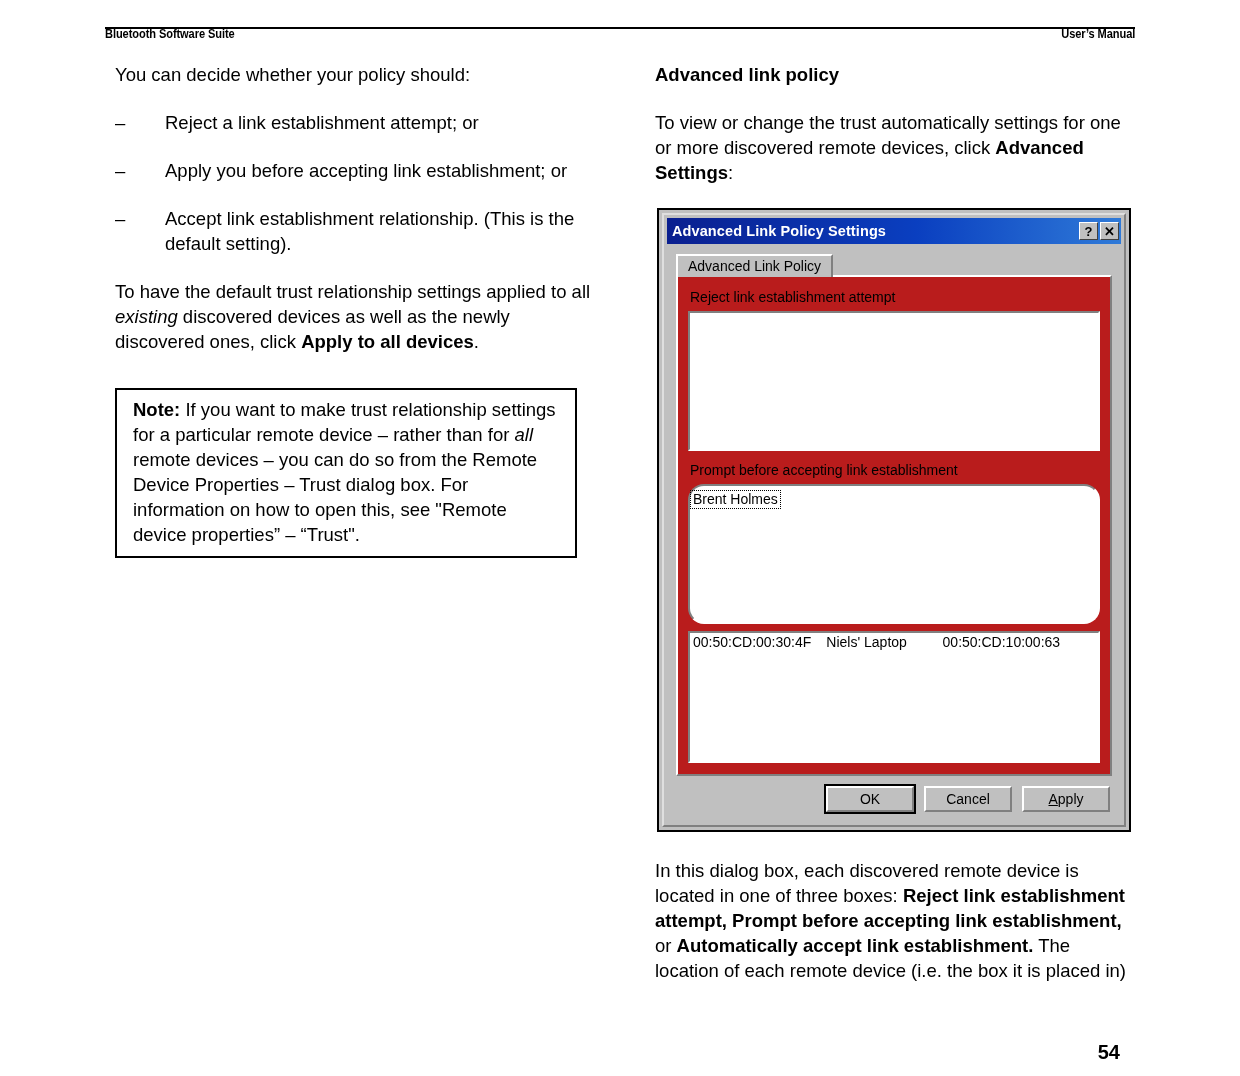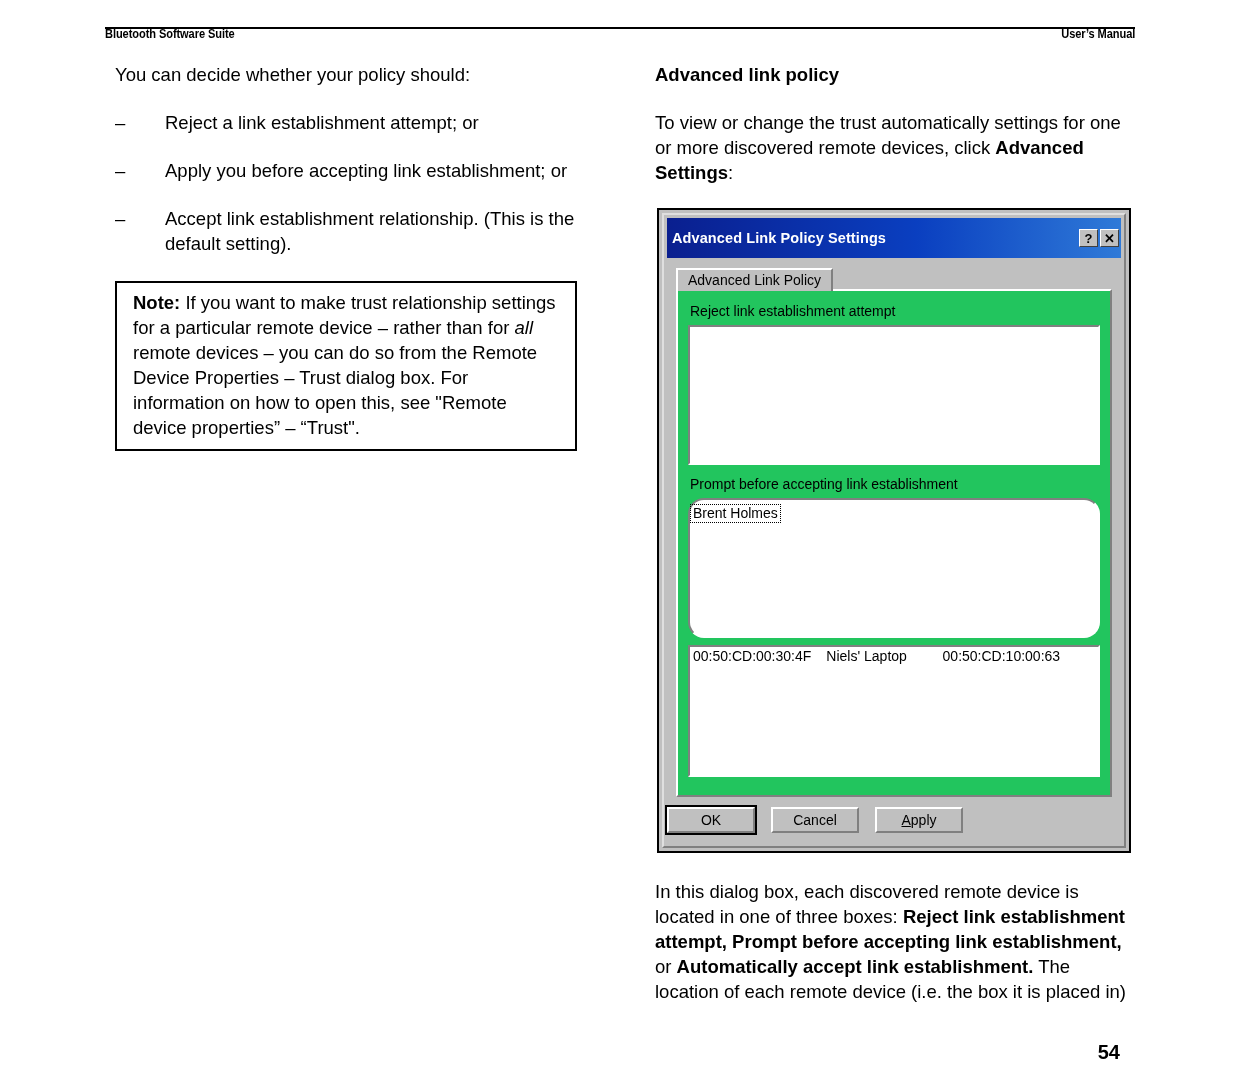--- a/index.html
+++ b/index.html
@@ -75,21 +75,21 @@
     padding-left: 50px;
   }
   .dash-item .dash {
     position: absolute;
     left: 0px;
     top: 0px;
   }
 
   
   .note-box {
-    margin-top: 25px;
+    margin-top: 34px;
     border: 2px solid #000000;
     padding: 7px 12px 9px 16px;
     width: 462px;
     box-sizing: border-box;
     line-height: 25px;
   }
 
   
   .dialog {
     position: relative;
@@ -102,21 +102,21 @@
     padding: 3px;
   }
   .dialog-inner {
     border-top: 2px solid #dfdfdf;
     border-left: 2px solid #dfdfdf;
     border-right: 2px solid #808080;
     border-bottom: 2px solid #808080;
     padding: 3px;
   }
   .titlebar {
-    height: 40px;
+    height: 26px;
     background: linear-gradient(to right, #0a1f8f 0%, #0a3fc0 55%, #2f7ad8 100%);
     display: flex;
     align-items: center;
     padding: 0 2px 0 5px;
   }
   .title-text {
     color: #ffffff;
     font-weight: bold;
     font-size: 14.5px;
     flex: 1;
@@ -159,26 +159,26 @@
     border-left: 2px solid #ffffff;
     border-right: 2px solid #808080;
     border-bottom: none;
     display: flex;
     align-items: center;
     font-size: 14px;
     box-sizing: border-box;
   }
   .tab-panel {
     margin: 0px 9px 0 9px;
-    background: #22c55e;
+    background: #b91c1c;
     border-top: 2px solid #ffffff;
     border-left: 2px solid #ffffff;
     border-right: 2px solid #808080;
     border-bottom: 2px solid #808080;
-    padding: 8px 10px 11px 10px;
+    padding: 8px 10px 4px 10px;
     position: relative;
     top: -2px;
   }
   .group {
     margin-bottom: 7px;
   }
   .group-label {
     font-size: 14px;
     margin: 0 0 1px 2px;
     white-space: nowrap;
@@ -214,21 +214,22 @@
     line-height: 17px;
     padding: 0 2px;
     white-space: nowrap;
   }
   .row-cols .c-mac  { width: 140px; }
   .row-cols .c-name { width: 122px; }
   .row-cols .c-mac2 { width: 160px; }
 
   .btn-row {
     display: flex;
-    gap: 16px;
+    justify-content: flex-end;
+    gap: 10px;
     padding: 8px 11px 10px 0;
   }
   .btn {
     width: 88px;
     height: 26px;
     background: #c0c0c0;
     border-top: 2px solid #ffffff;
     border-left: 2px solid #ffffff;
     border-right: 2px solid #808080;
     border-bottom: 2px solid #808080;
@@ -275,20 +276,21 @@
   <div class="dash-item">
     <span class="dash">–</span>
     <span>Apply you before accepting link establishment; or</span>
   </div>
 
   <div class="dash-item">
     <span class="dash">–</span>
     <span>Accept link establishment relationship. (This is the default setting).</span>
   </div>
 
+  <p class="para"><span>To have the default trust relationship settings applied to all </span><i>existing</i><span> discovered devices as well as the newly discovered ones, click </span><b>Apply to all devices</b><span>.</span></p>
 
   <div class="note-box"><b>Note:</b><span> If you want to make trust relationship settings for a particular remote device – rather than for </span><i>all</i><span> remote devices – you can do so from the Remote Device Properties – Trust dialog box. For information on how to open this, see "Remote device properties” – “Trust".</span></div>
 
 </div>
 
 <div class="col col-right">
 
   <h2 class="sec-title">Advanced link policy</h2>
 
   <p class="para"><span>To view or change the trust automatically settings for one or more discovered remote devices, click </span><b>Advanced Settings</b><span>:</span></p>

